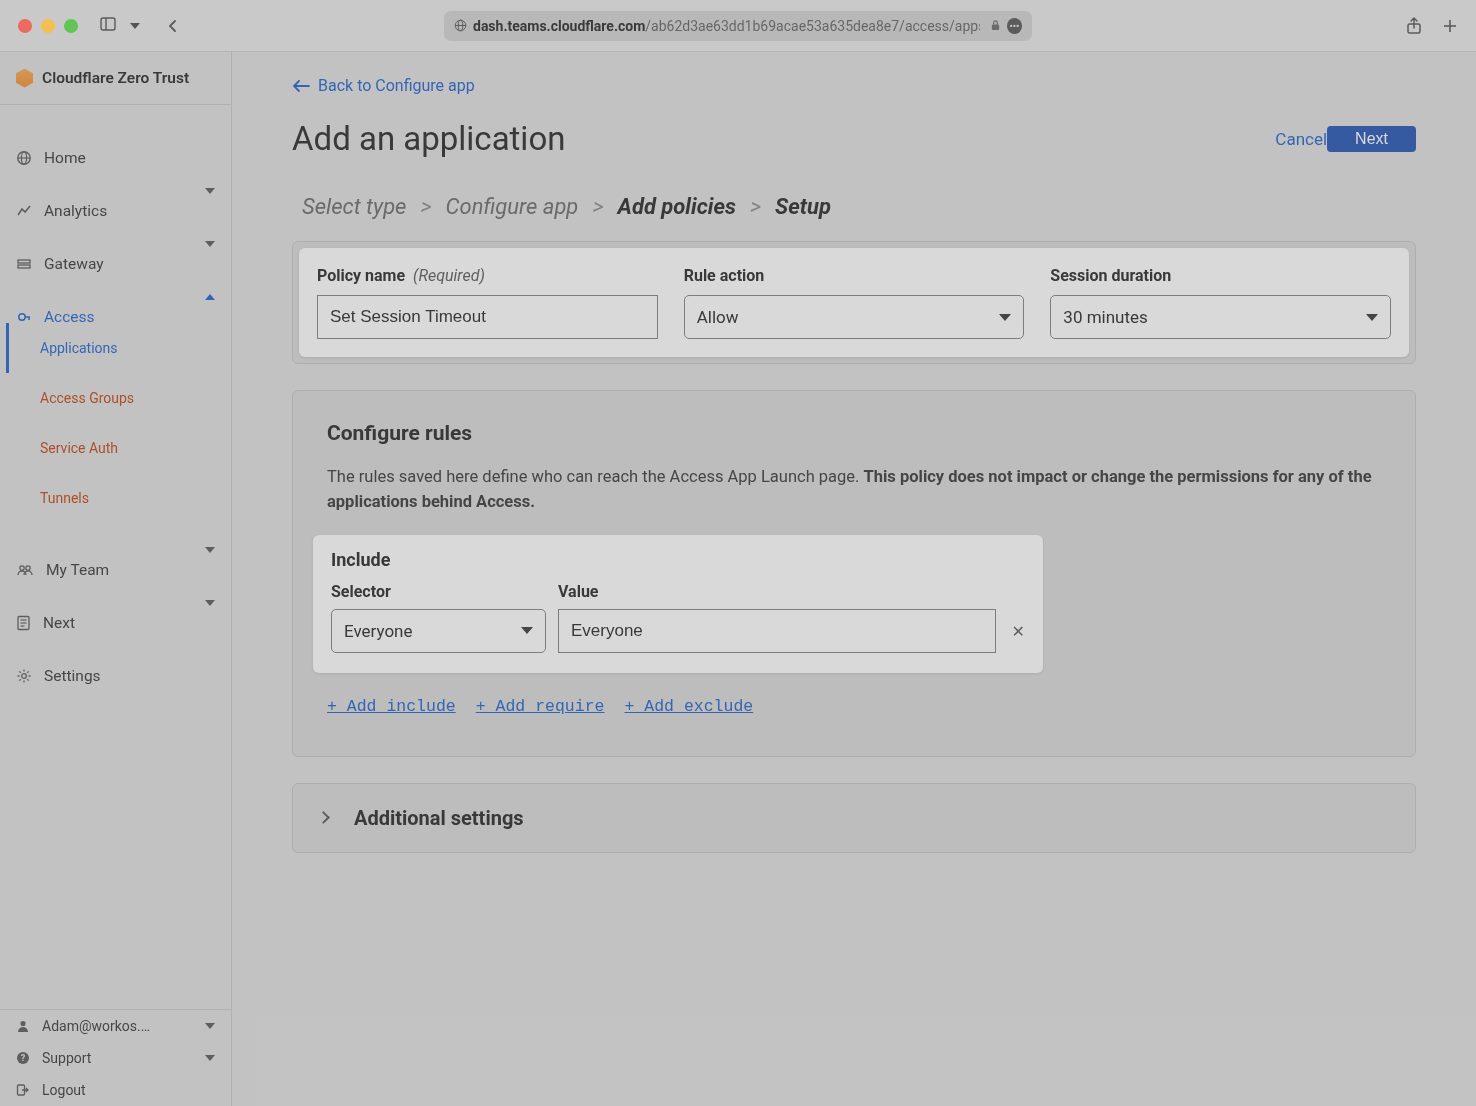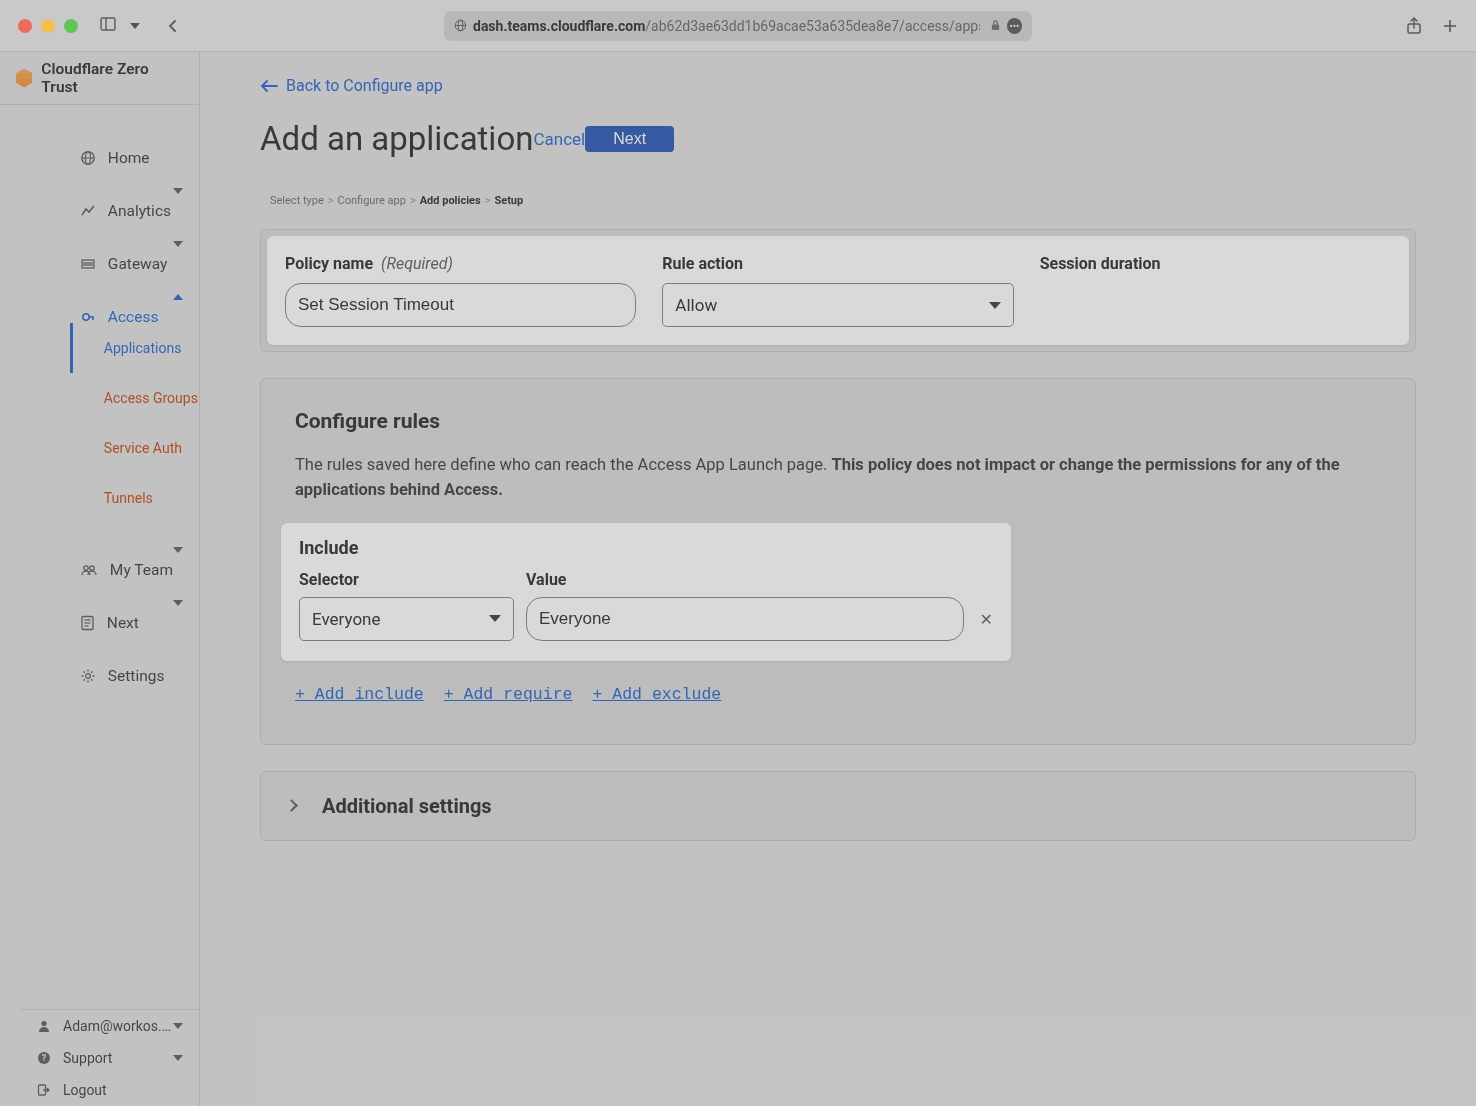--- a/index.html
+++ b/index.html
@@ -55,26 +55,25 @@
   }
 
   
   .app {
     display: flex;
     height: calc(1106px - 52px);
     background: #e0e0e0;
     position: relative;
   }
   .sidebar {
-    width: 200px;
+    width: 232px;
     background: #e0e0e0;
     border-right: 1px solid #c6c6c6;
     display: flex;
     flex-direction: column;
-    align-items: flex-end;
   }
   .sb-header {
     height: 53px;
     display:flex;
     align-items:center;
     gap: 9px;
     padding: 0 16px;
     border-bottom: 1px solid #c6c6c6;
     font-weight: 600;
     font-size: 15.5px;
@@ -126,56 +125,56 @@
   .main {
     flex:1; overflow-y:auto;
     padding: 18px 60px 40px 60px;
   }
   .back-link {
     display:inline-flex; align-items:center; gap:8px;
     color:#1a5fcc; font-size:16px; cursor:pointer;
     margin-bottom: 24px; margin-top: 6px;
   }
   .page-header {
-    display:flex; align-items:center; 
+    display:flex; align-items:center; justify-content:space-between;
     margin-bottom: 36px;
   }
   .page-title {
     font-size: 33px; font-weight: 400; color:#222;
   }
   .header-actions { display:flex; align-items:center; }
   .link-btn { color:#1a5fcc; font-size:17px; cursor:pointer; }
   .primary-btn {
     background:#1d4fb3; color:#fff; border:none;
     padding: 4px 28px; font-size:16px; border-radius:4px; cursor:pointer;
   }
 
   .breadcrumbs {
-    display:flex; gap:4px; font-size:11px; color:#666;
-    margin-bottom: 22px; padding-left: 10px;
+    display:flex; gap:14px; font-size:22px; color:#666;
+    margin-bottom: 22px; padding-left: 10px; font-style: italic;
   }
   .breadcrumbs .sep { color:#888; }
   .breadcrumbs .current { color:#222; font-weight:700; }
   .breadcrumbs .ahead { color:#222; font-weight:700; }
 
   .panel {
     background:#d8d8d8; border:1px solid #c4c4c4;
     border-radius:6px; margin-bottom:26px;
   }
   .policy-card {
     background:#fff; border-radius:6px;
     box-shadow: 0 1px 3px rgba(0,0,0,0.1);
     display:flex; gap:26px; padding:18px 18px;
     margin: 6px;
   }
   .fld { flex:1; display:flex; flex-direction:column; }
   .fld-label { font-size:16px; font-weight:700; color:#222; margin-bottom:10px; }
   .fld-label .req { font-weight:400; font-style: italic; color:#555; }
   .txt-input {
-    height:44px; border:1px solid #808080; border-radius:16px;
+    height:44px; border:1px solid #808080; border-radius:0;
     padding:0 12px; font-size:17px; background:#fff; color:#222;
   }
   .select-wrap {
     height:44px; border:1px solid #808080; border-radius:5px;
     display:flex; align-items:center; justify-content:space-between;
     padding:0 12px; font-size:17px; background:#fff; cursor:pointer;
   }
   .select-caret {
     width:0;height:0;border-left:6px solid transparent;border-right:6px solid transparent;
     border-top:7px solid #333;
@@ -469,20 +468,24 @@
         </div>
         <div class="fld">
           <div class="fld-label">Rule action</div>
           <div class="select-wrap">
             <span>Allow</span>
             <span class="select-caret"></span>
           </div>
         </div>
         <div class="fld">
           <div class="fld-label">Session duration</div>
+          <div class="select-wrap">
+            <span>30 minutes</span>
+            <span class="select-caret"></span>
+          </div>
         </div>
       </div>
     </div>
 
     
     <div class="panel rules-panel">
       <div class="rules-title">Configure rules</div>
       <div class="rules-desc">
         <span>The rules saved here define who can reach the Access App Launch page. </span><b>This policy does not impact or change the permissions for any of the applications behind Access.</b>
       </div>

